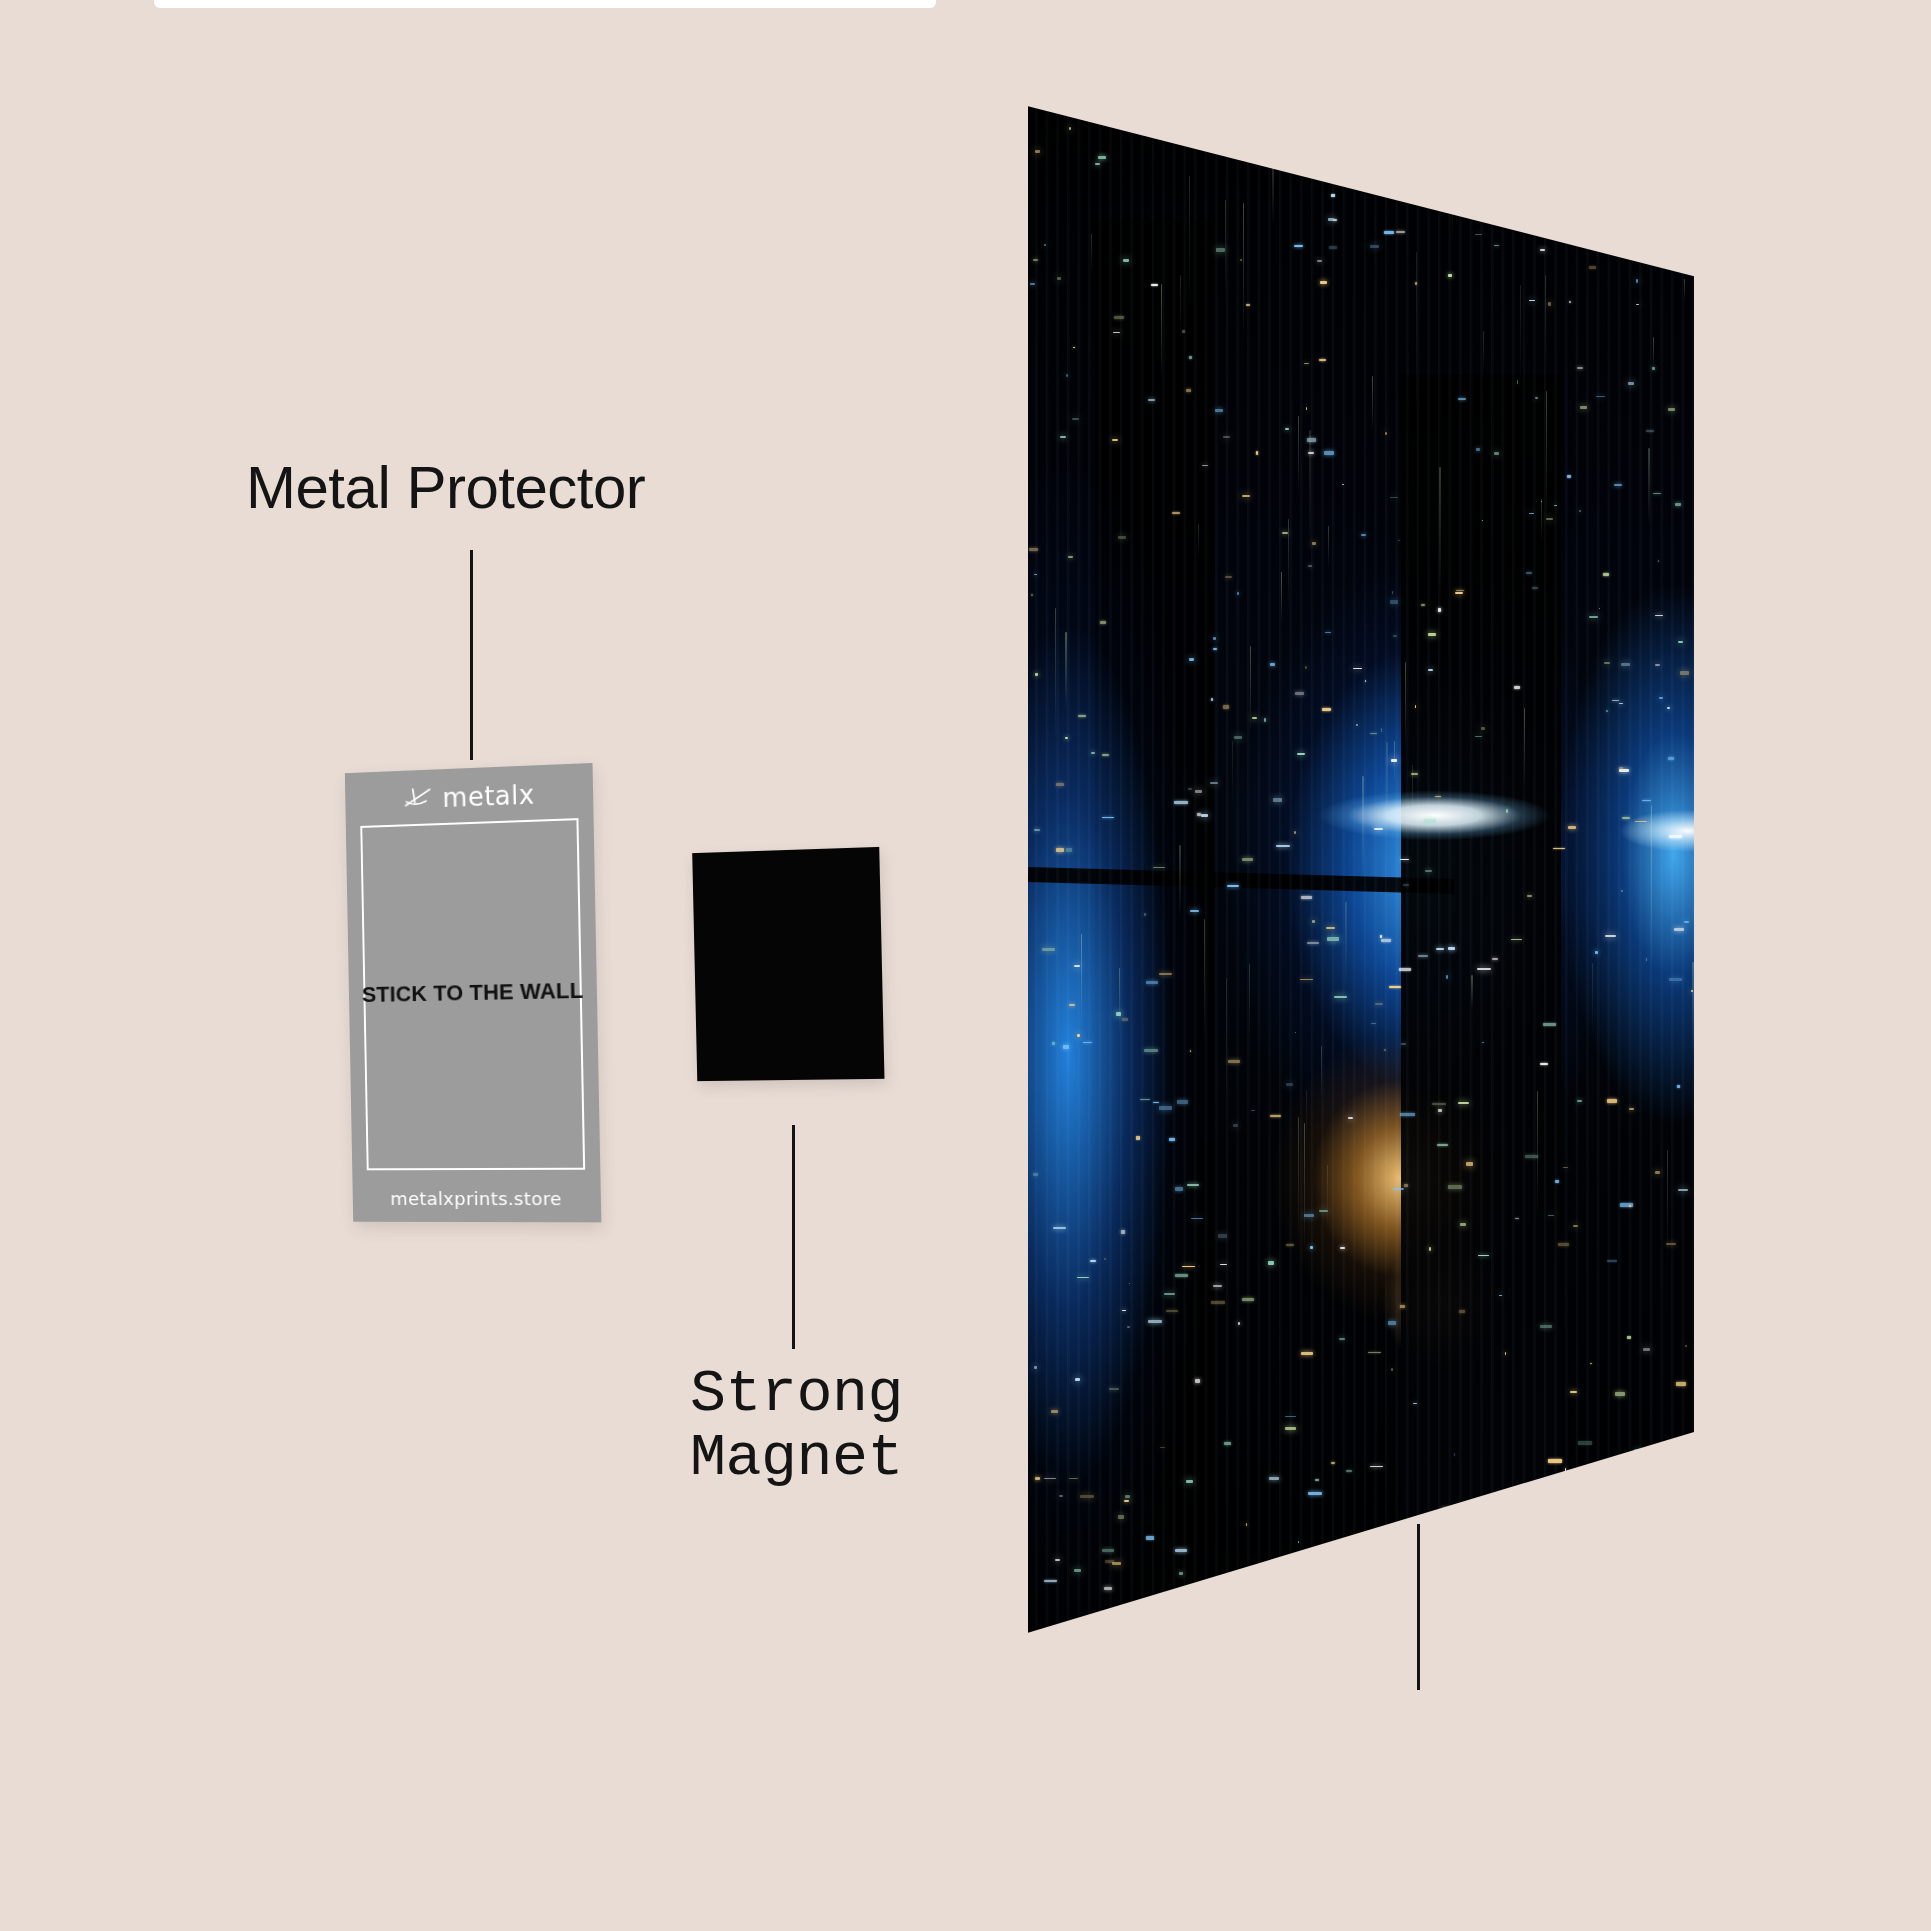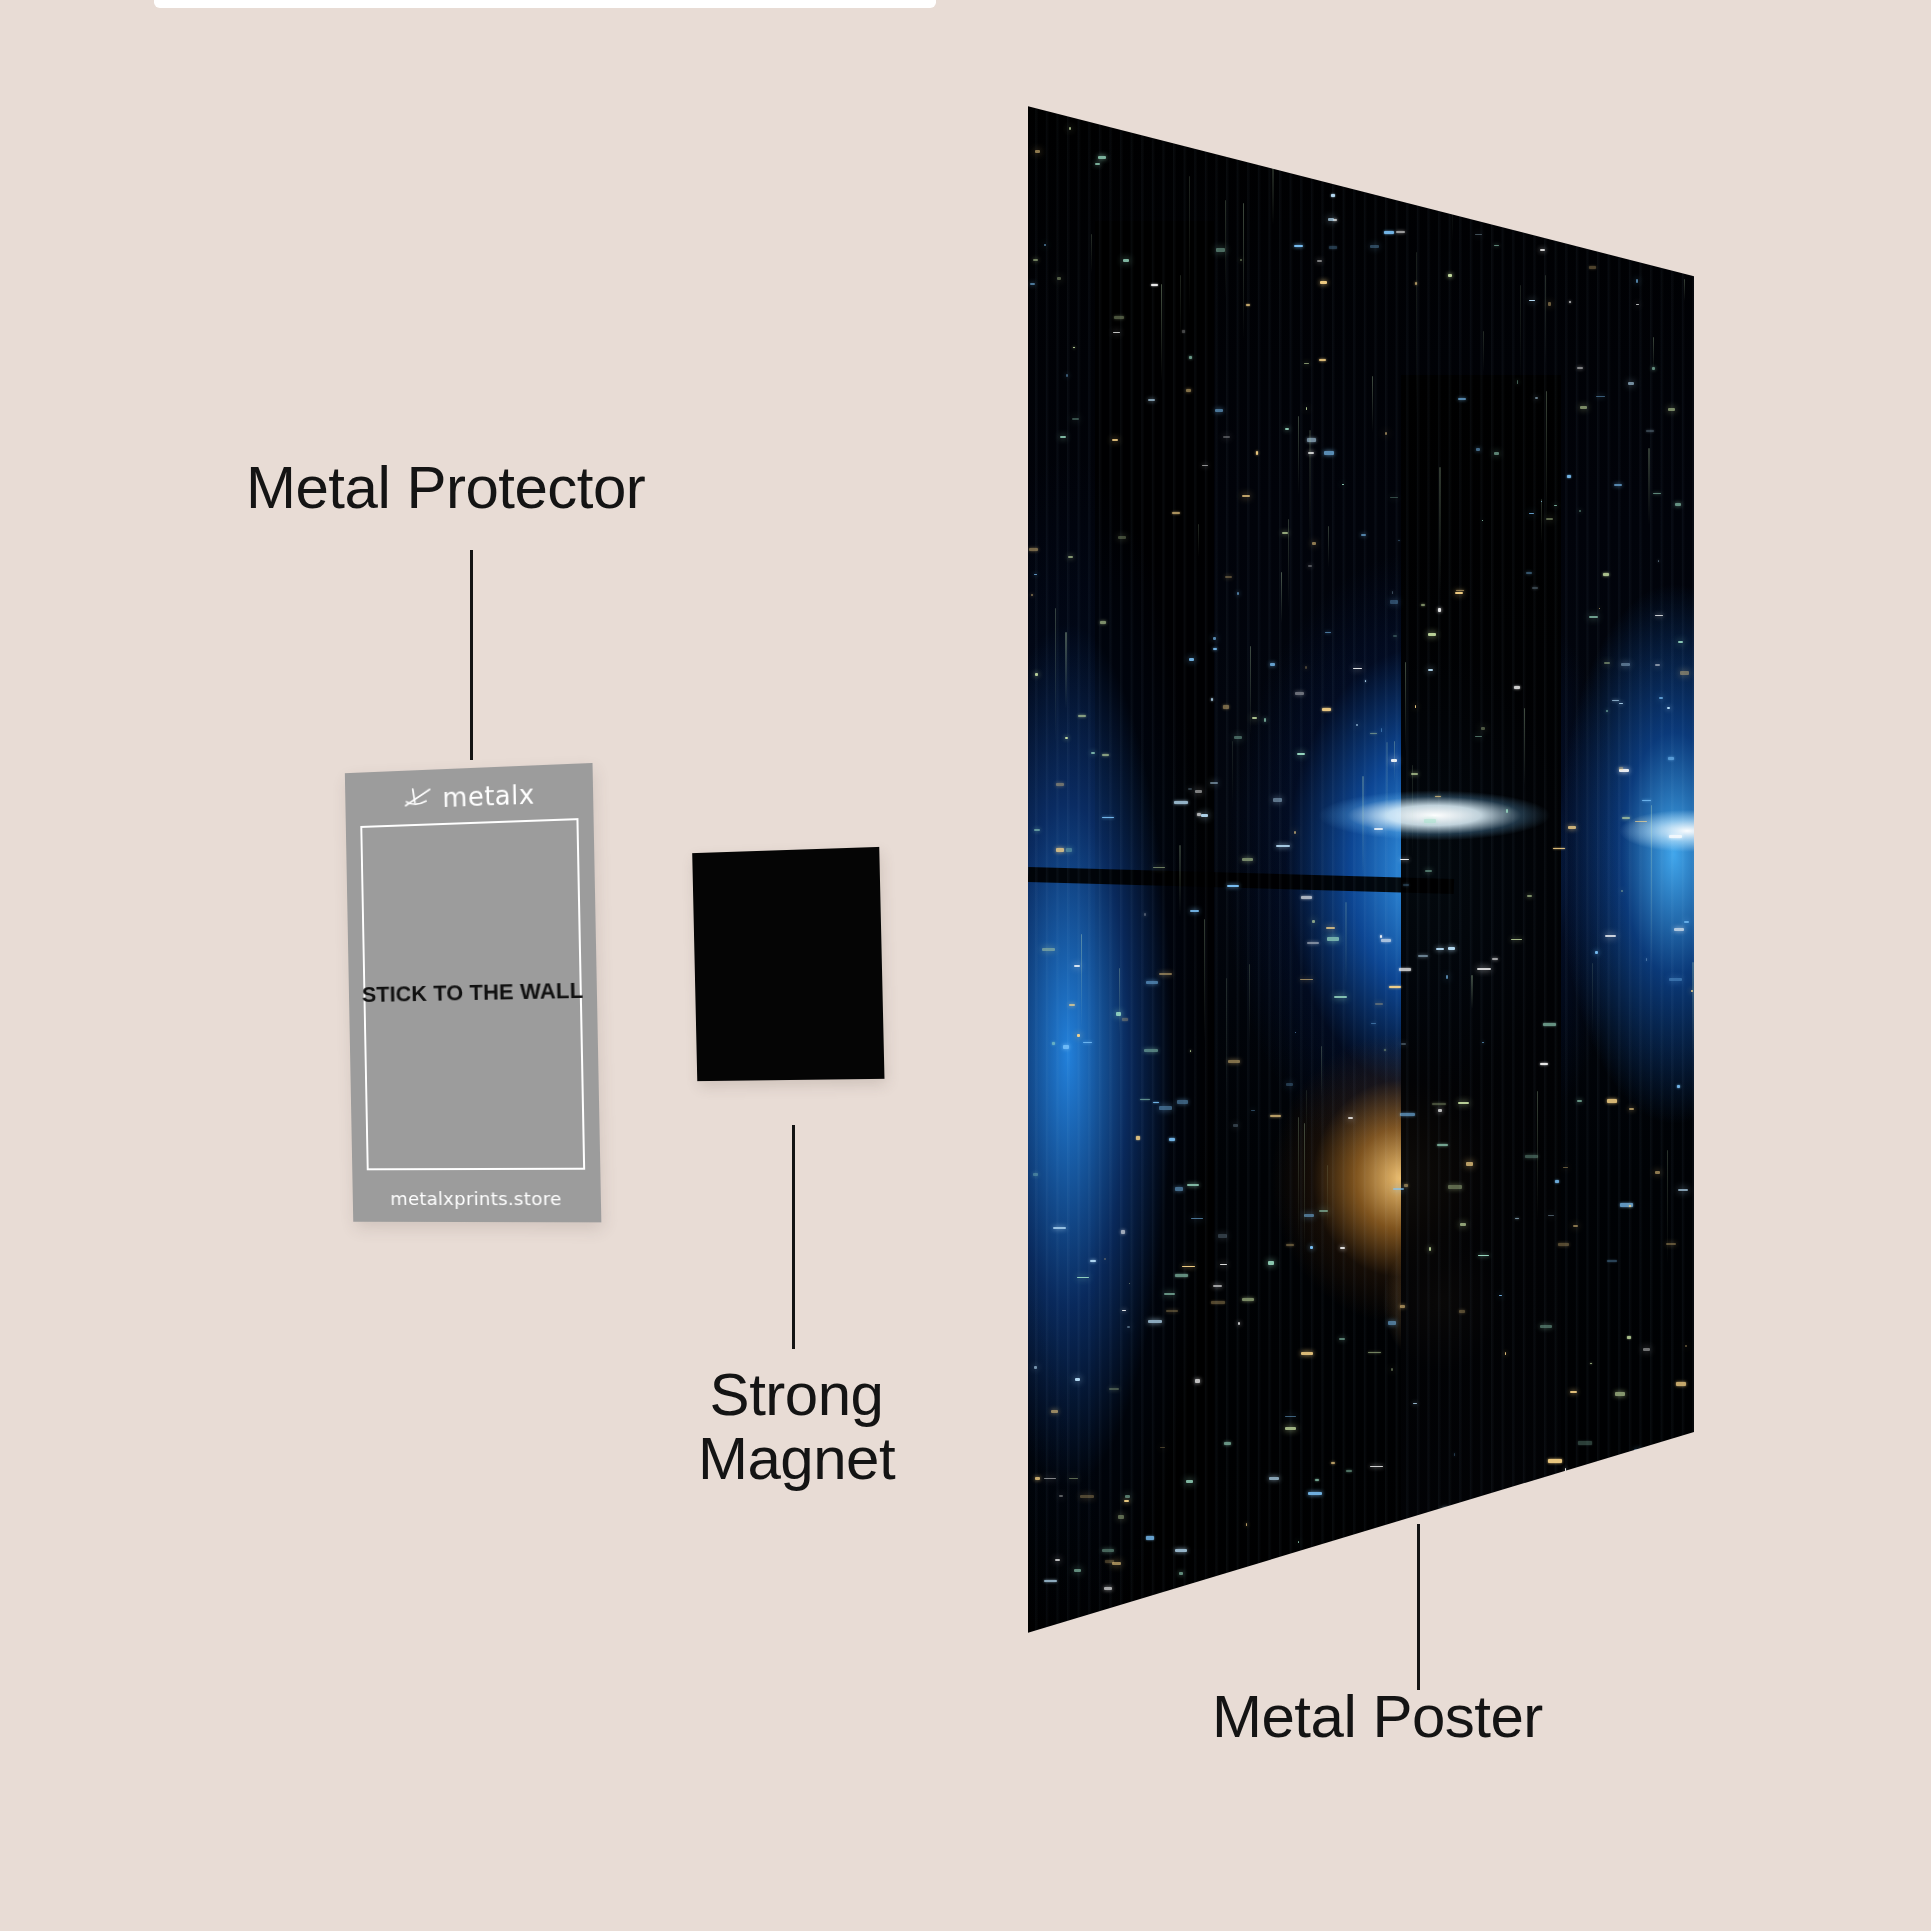--- a/index.html
+++ b/index.html
@@ -40,20 +40,21 @@
     left: 246px;
     top: 456px;
     font-size: 60px;
   }
   #label-strong-magnet {
     left: 676px;
     top: 1363px;
     font-size: 60px;
     text-align: center;
     width: 241px;
+    font-family: Liberation Mono, monospace;
   }
   #label-metal-poster {
     left: 1212px;
     top: 1685px;
     font-size: 60px;
   }
 
   
   .connector {
     position: absolute;
@@ -266,21 +267,20 @@
 
   <div class="top-notch"></div>
 
   <div class="callout" id="label-wall-protector">Metal Protector</div>
   <div class="connector" id="connector-wall-protector"></div>
 
   <div class="callout" id="label-strong-magnet">Strong
 Magnet</div>
   <div class="connector" id="connector-strong-magnet"></div>
 
-  <div class="callout" id="label-metal-poster">Metal Poster</div>
   <div class="connector" id="connector-metal-poster"></div>
 
   <div id="wall-protector-card">
 
     <div id="wp-logo-row">
       <span id="wp-logo-mark">
         <svg width="33" height="25" viewBox="0 0 34 26" fill="none">
           <path d="M4 21 L30 5" stroke="#FFFFFF" stroke-width="1.8" stroke-linecap="round"></path>
           <path d="M12 4 L14 18" stroke="#FFFFFF" stroke-width="1.8" stroke-linecap="round"></path>
           <path d="M5 17 Q14 23 26 17" stroke="#FFFFFF" stroke-width="1.8" stroke-linecap="round" fill="none"></path>

